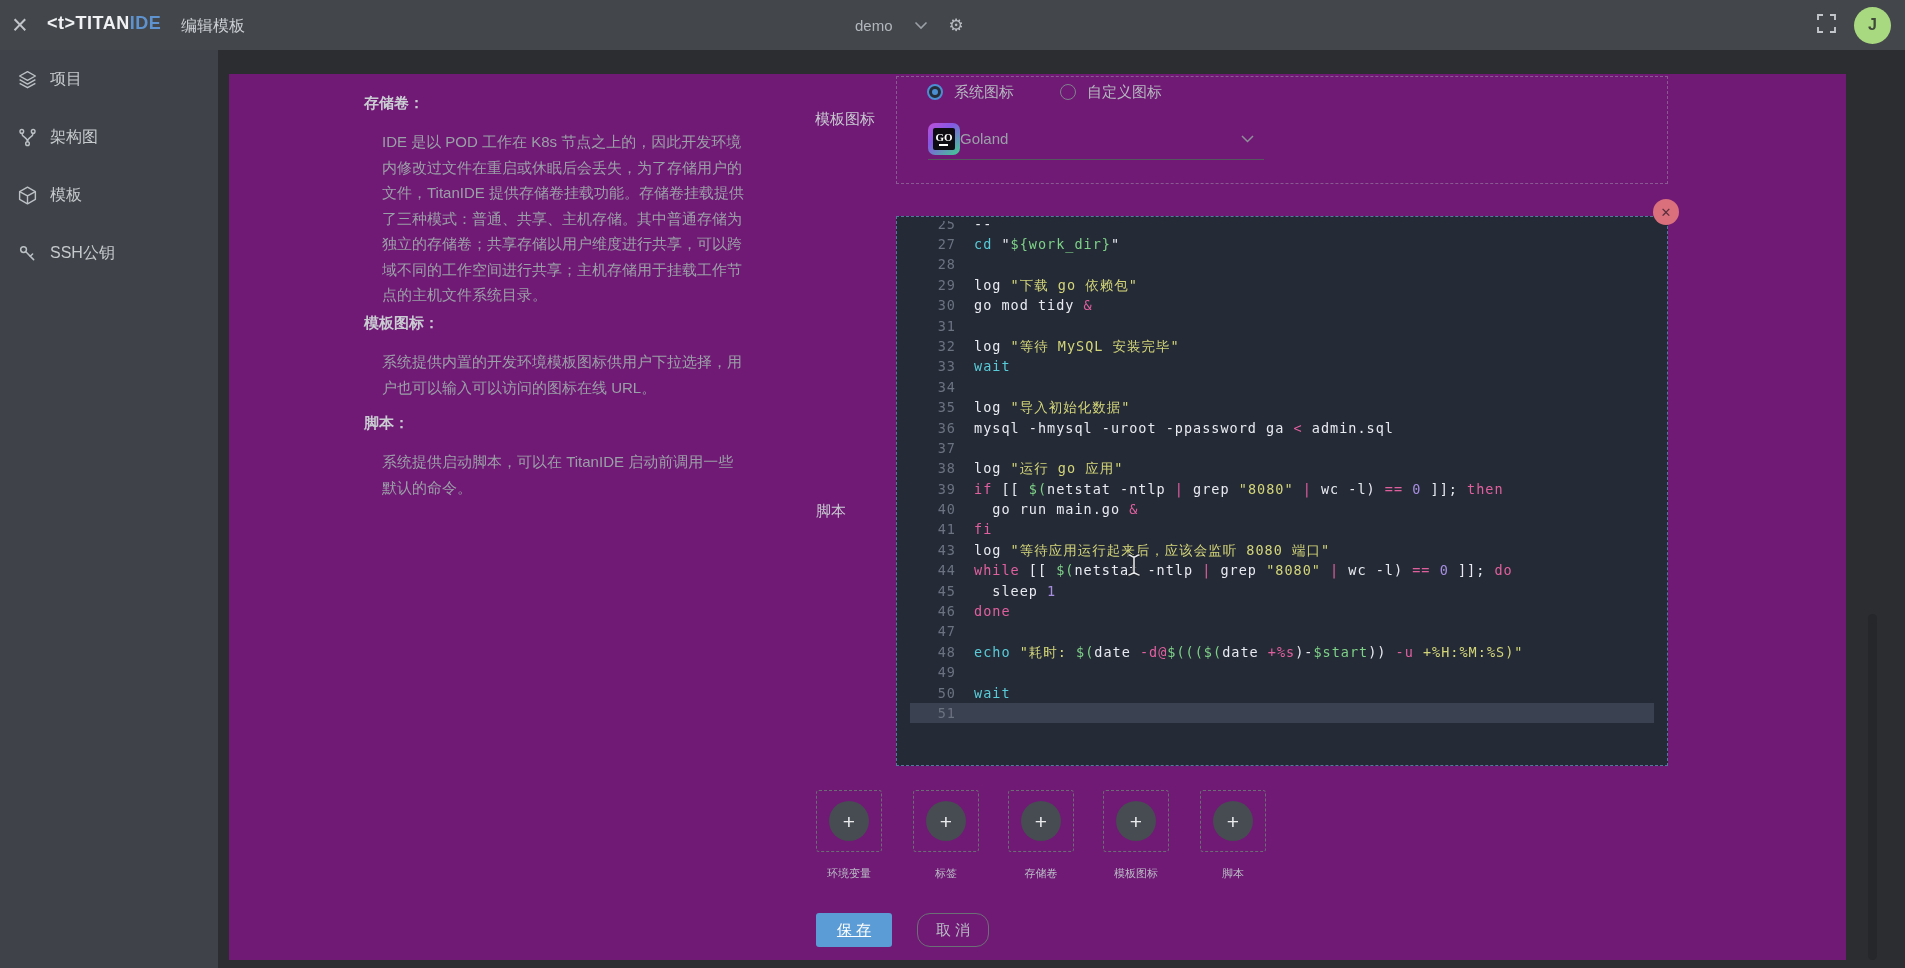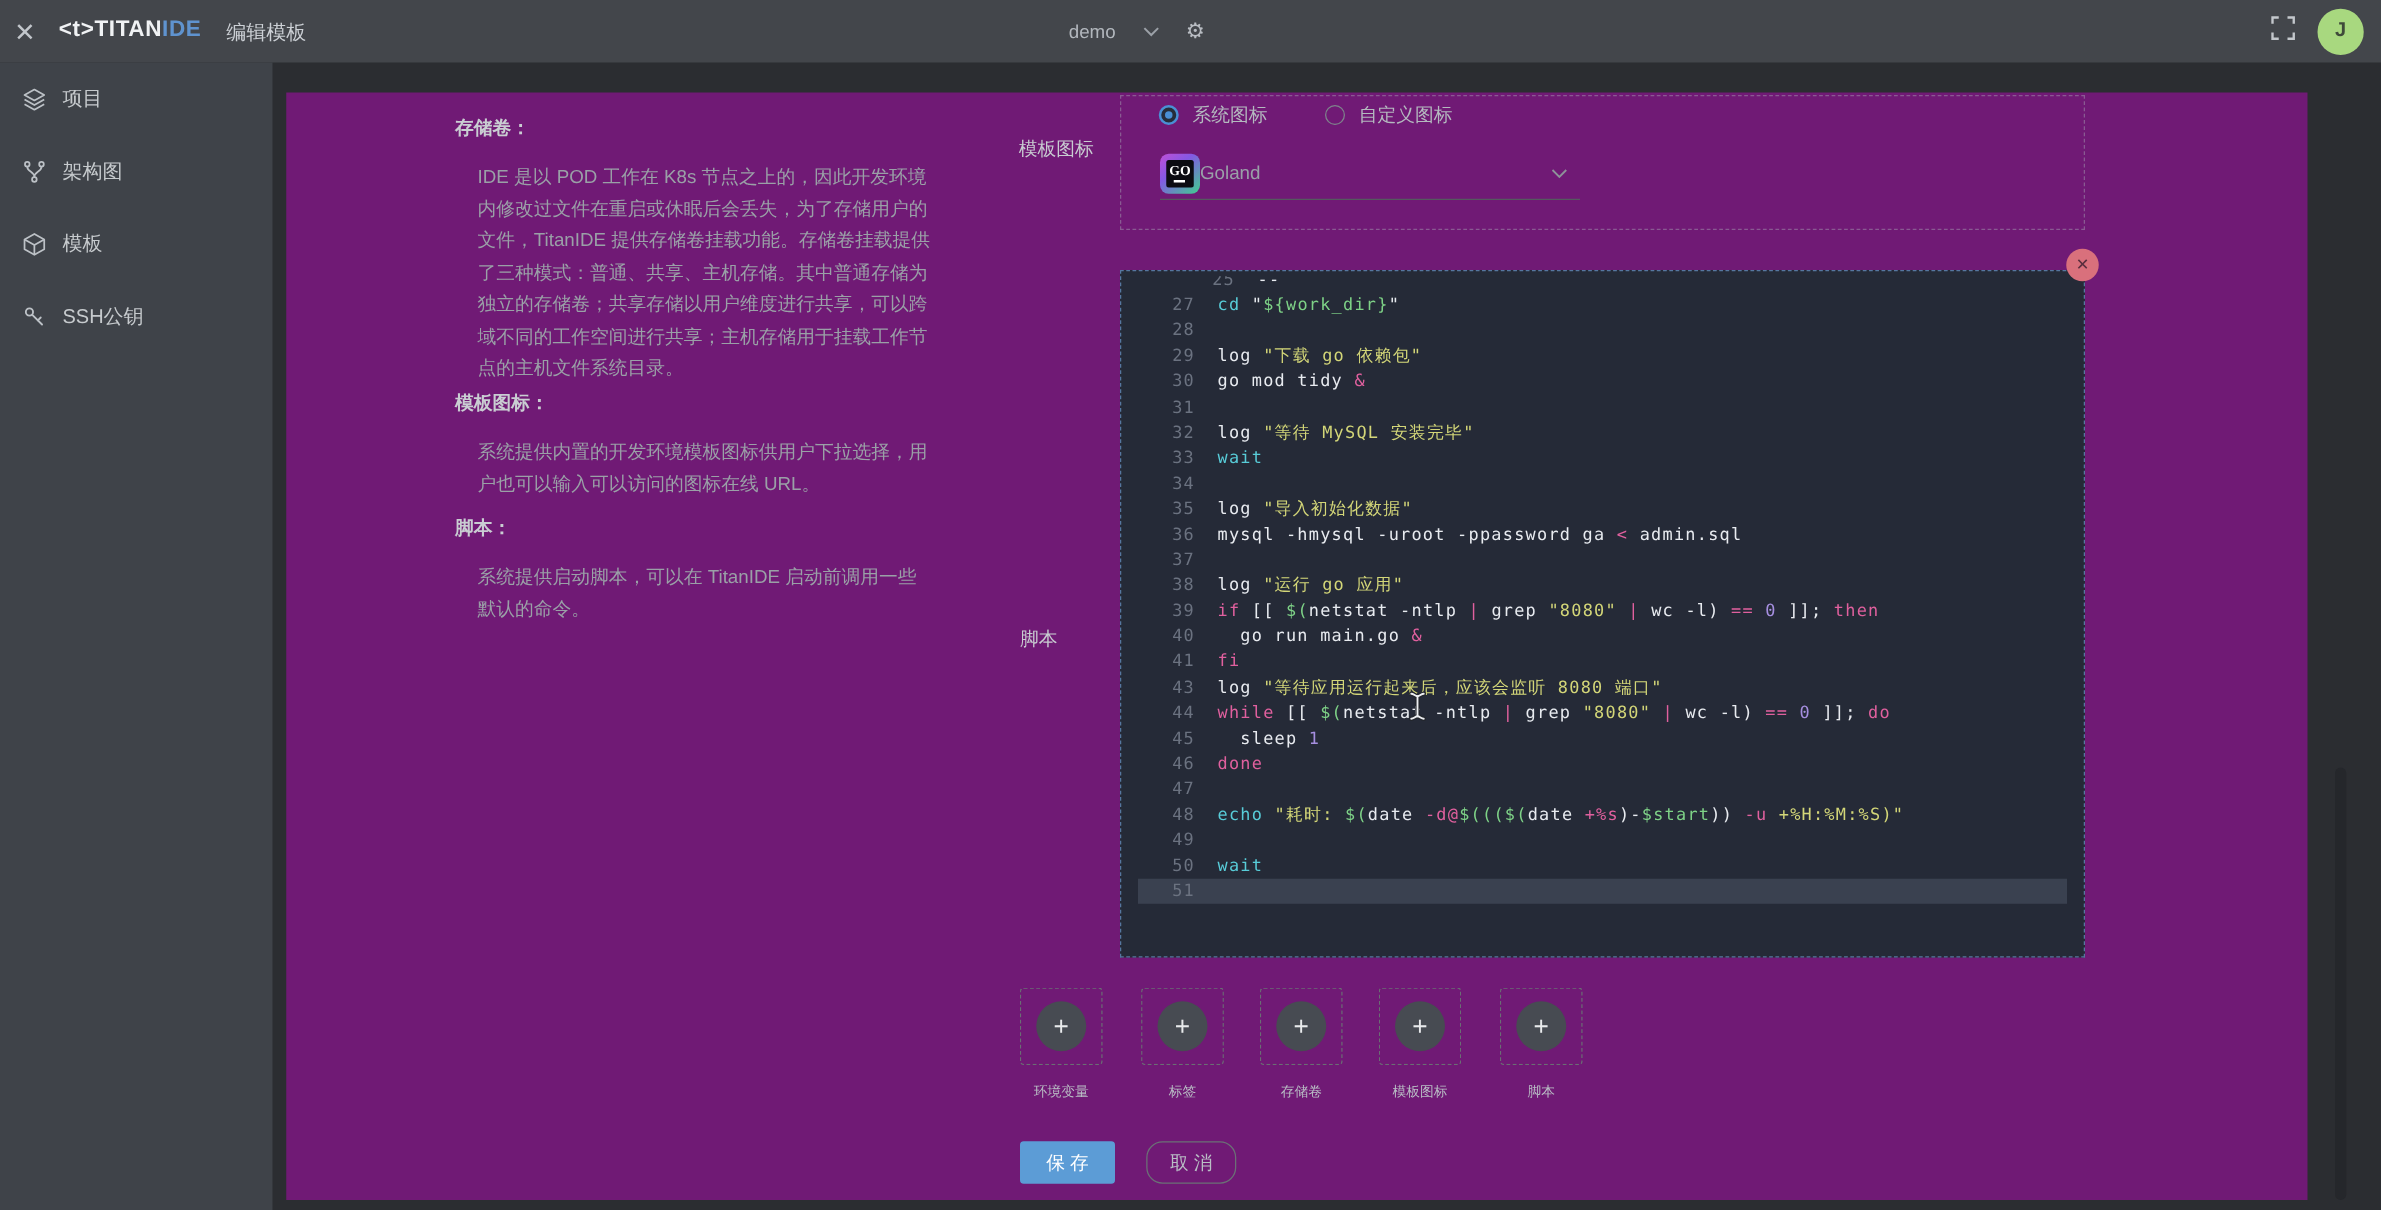--- a/index.html
+++ b/index.html
@@ -51,21 +51,21 @@
   .go-core span { color:#fff; font-size:11px; font-weight:bold; font-family:Liberation Serif, serif; letter-spacing:0; line-height:1; margin-top:-3px; }
   .go-underscore { position:absolute; left:6px; bottom:4px; width:9px; height:2px; background:#fff; }
   .sel-value { font-size:15px; color:#9aa0a8; flex:1; }
   .sel-chevron { margin-right:10px; color:#8d9299; }
 
   
   .editor-box { position:absolute; left:667px; top:142px; width:772px; height:550px; border:1px dashed #56779f; background:#252a37; }
   .code { padding-top:4px; font-family:"DejaVu Sans Mono",monospace; font-size:13.5px; letter-spacing:1px; }
   .code-line { display:flex; height:20.4px; line-height:20.4px; white-space:pre; }
   .code-line.partial { height:13px; overflow:hidden; }
-  .code-line.partial .pwrap { transform:translateY(-7px); display:flex;margin-left:32px; }
+  .code-line.partial .pwrap { transform:translateY(-7px); display:flex; }
   .ln { width:59px; text-align:right; color:#6b7280; flex:none; }
   .lc { padding-left:18px; color:#e8ebf0; }
   .code-line.current { background:linear-gradient(90deg, rgba(0,0,0,0) 0 13px, #3a4150 13px calc(100% - 13px), rgba(0,0,0,0) calc(100% - 13px)); }
   .tok-pl  { color:#e8ebf0; }
   .tok-str { color:#d3d678; }
   .tok-kw  { color:#e0609e; }
   .tok-op  { color:#e0609e; }
   .tok-fn  { color:#58ccd8; }
   .tok-var { color:#7ed287; }
   .tok-num { color:#a68fe0; }
@@ -75,21 +75,21 @@
   
   .add-col { position:absolute; top:716px; width:66px; display:flex; flex-direction:column; align-items:center; }
   .add-col:nth-child(1){ left:587px; } .add-col:nth-child(2){ left:684px; }
   .add-col:nth-child(3){ left:779px; } .add-col:nth-child(4){ left:874px; }
   .add-col:nth-child(5){ left:971px; }
   .add-square { width:66px; height:62px; border:1.5px dashed #6a6e74; border-radius:3px; display:flex; align-items:center; justify-content:center; cursor:pointer; }
   .add-circle { width:40px; height:40px; border-radius:50%; background:#474b52; display:flex; align-items:center; justify-content:center; color:#e8eaec; font-size:21px; font-weight:300; line-height:1; }
   .add-label { margin-top:14px; font-size:11px; color:#b9bec5; white-space:nowrap; }
 
   
-  .btn-save { position:absolute; left:587px; top:839px; width:76px; height:34px; background:#5c9cd6; border:none; border-radius:3px; color:#fff; font-size:15px; cursor:pointer; font-family:inherit; }
+  .btn-save { position:absolute; left:587px; top:839px; width:76px; height:34px; background:#5c9cd6; border:none; border-radius:3px; color:#fff; font-size:15px; cursor:pointer; font-family:inherit;text-decoration:underline; }
   .btn-cancel { position:absolute; left:688px; top:839px; width:72px; height:34px; background:transparent; border:1px solid #6b7076; border-radius:13px; color:#b9bec5; font-size:15px; cursor:pointer; font-family:inherit; }
 
   
   .page-scrollbar { position:absolute; left:1868px; top:614px; width:9px; height:346px; border-radius:4.5px; background:#25272b; z-index:6; cursor:pointer; }
 </style>
 </head>
 <body>
 
 <header class="topbar">
   <span class="tb-close">×</span>

